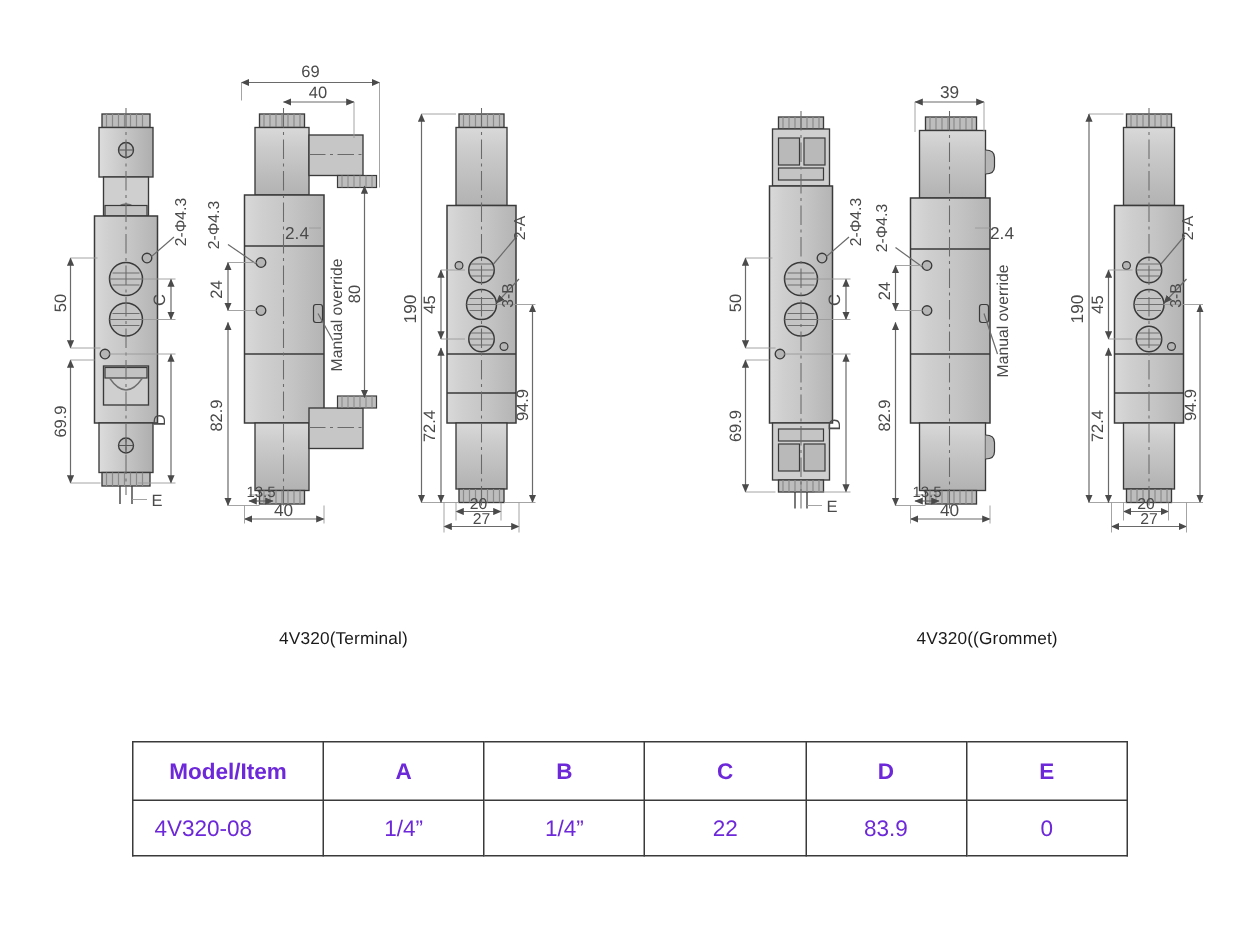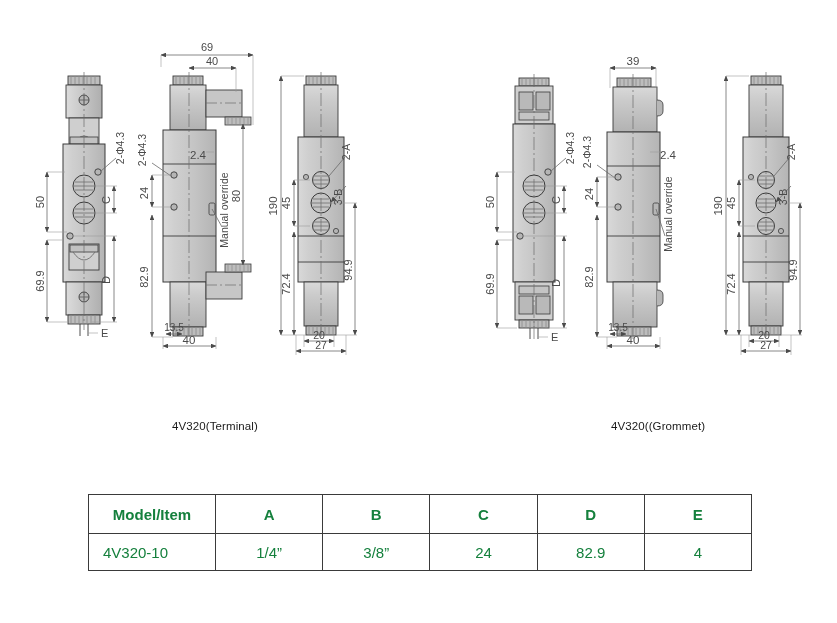--- a/index.html
+++ b/index.html
@@ -22,40 +22,40 @@
     width: 837px;
     height: 450px;
   }
   .caption {
     position: absolute;
     font-size: 11.5px;
     color: #1a1a1a;
     white-space: nowrap;
     letter-spacing: 0.1px;
   }
-  #caption-terminal { left: 172px; top: 420px; text-align: center; }
+  #caption-terminal { left: 186px; top: 420px; text-align: center; }
   #caption-grommet  { left: 611px; top: 420px; text-align: right; }
 
   #spec-table-wrap {
     position: absolute;
     left: 88px;
     top: 494px;
     width: 664px;
   }
   table.spec {
     border-collapse: collapse;
     width: 664px;
     table-layout: fixed;
   }
   table.spec td, table.spec th {
     border: 1.6px solid #3a3a3a;
     height: 36px;
     font-size: 15px;
     font-weight: normal;
-    color: #15803d;
+    color: #6d28d9;
     text-align: center;
     padding: 0 4px;
     font-family: "Liberation Sans", sans-serif;
   }
   table.spec thead th {
     font-weight: bold;
     height: 38px;
   }
   table.spec .col-model {
     width: 118px;
@@ -427,22 +427,22 @@
         <th class="col-model">Model/Item</th>
         <th>A</th>
         <th>B</th>
         <th>C</th>
         <th>D</th>
         <th>E</th>
       </tr>
     </thead>
     <tbody>
       <tr>
-        <td class="col-model">4V320-10</td>
+        <td class="col-model">4V320-08</td>
         <td>1/4”</td>
-        <td>3/8”</td>
-        <td>24</td>
-        <td>82.9</td>
-        <td>4</td>
+        <td>1/4”</td>
+        <td>22</td>
+        <td>83.9</td>
+        <td>0</td>
       </tr>
     </tbody>
   </table>
 </div>
 
 </body></html>

